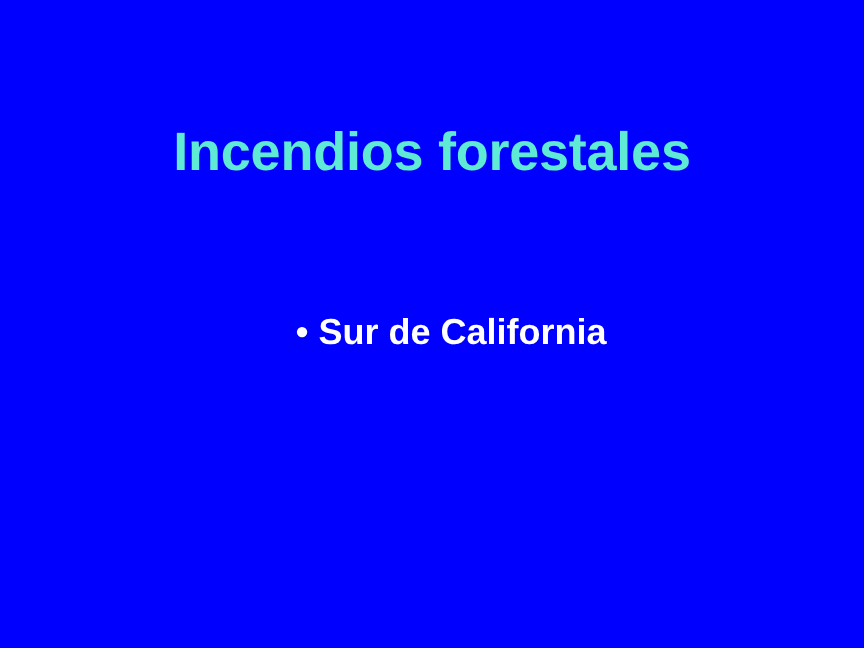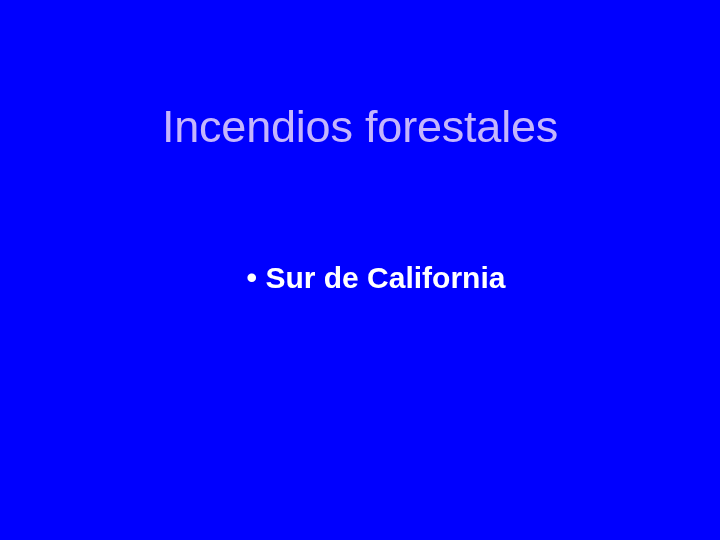--- a/index.html
+++ b/index.html
@@ -24,23 +24,23 @@
   
   #title-block {
     position: absolute;
     left: 0;
     top: 100px;
     width: 720px;
     text-align: center;
   }
   #slide-title {
     display: block;
-    color: #c4b5fd;
+    color: #5eead4;
     font-family: "Liberation Sans", sans-serif;
-    font-weight: normal;
+    font-weight: bold;
     font-size: 45px;
     line-height: 54px;
     letter-spacing: -0.2px;
     white-space: nowrap;
   }
 
   
   #body-block {
     position: absolute;
     left: 0;

